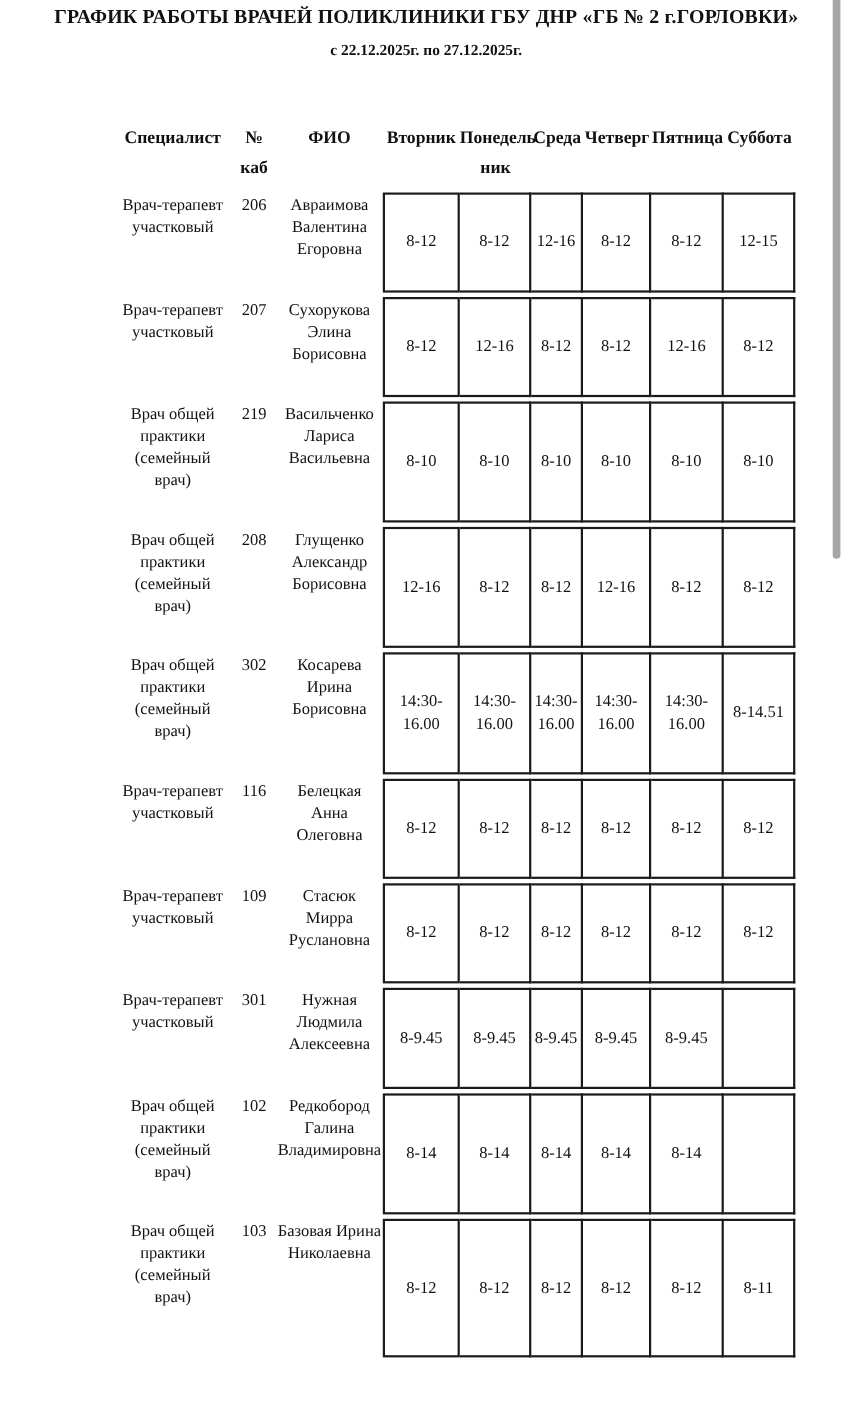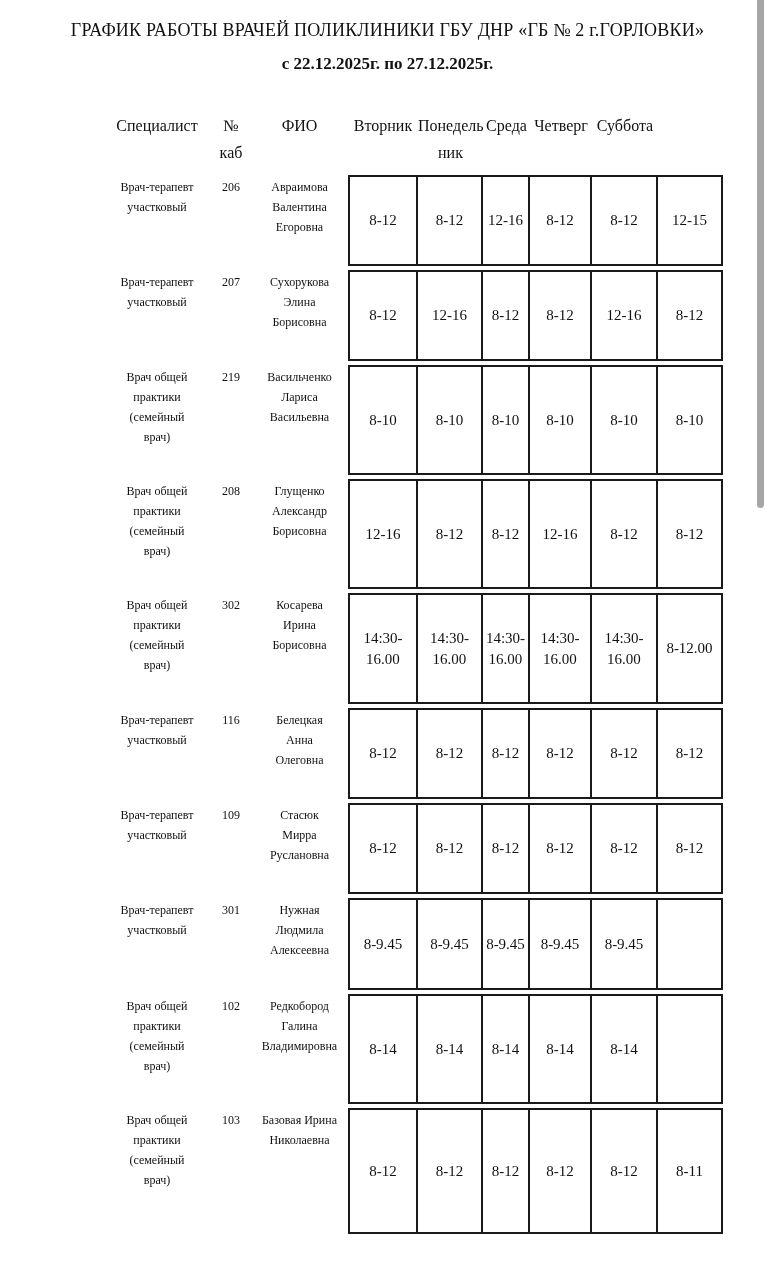--- a/index.html
+++ b/index.html
@@ -7,48 +7,48 @@
     --scrollbar:#a6a6a6;
     --text:#111111;
   }
   html,body{margin:0;padding:0;}
   body{
     width:775px;height:1280px;position:relative;overflow:hidden;
     background:#ffffff;color:var(--text);
     font-family:"Liberation Serif","DejaVu Serif",serif;
   }
   .title{
-    text-align:center;font-weight:normal;font-size:18px;
-    margin:20px 30px 0 30px;letter-spacing:.2px;
+    text-align:center;font-weight:bold;font-size:18px;
+    margin:5px 30px 0 30px;letter-spacing:.2px;
   }
   .subtitle{
-    text-align:center;font-weight:bold;font-size:17px;margin-top:13px;
+    text-align:center;font-weight:bold;font-size:14px;margin-top:13px;
   }
   .doc-table{position:absolute;left:103px;top:112px;}
   .grid-row{
     display:grid;
     grid-template-columns:108px 40px 97px 70px 65px 47px 62px 66px 65px;
   }
-  .hdr{height:63px;font-weight:normal;font-size:16px;line-height:27px;}
+  .hdr{height:63px;font-weight:bold;font-size:16px;line-height:27px;}
   .hcell{
     text-align:center;white-space:pre-line;overflow:visible;
   }
   .trow + .trow{margin-top:4px;}
   .trow:nth-of-type(1){height:91px;}
   .trow:nth-of-type(2){height:91px;}
   .trow:nth-of-type(3){height:110px;}
   .trow:nth-of-type(4){height:110px;}
   .trow:nth-of-type(5){height:111px;}
   .trow:nth-of-type(6){height:91px;}
   .trow:nth-of-type(7){height:91px;}
   .trow:nth-of-type(8){height:92px;}
   .trow:nth-of-type(9){height:110px;}
   .trow:nth-of-type(10){height:126px;}
   .lcell{
-    text-align:center;white-space:pre-line;font-size:12px;line-height:20px;
+    text-align:center;white-space:pre-line;font-size:15px;line-height:20px;
     padding-top:2px;
   }
   .dc{
     border:2px solid var(--border);
     display:flex;align-items:center;justify-content:center;
     text-align:center;white-space:pre-line;
     font-size:15px;line-height:21px;
     box-sizing:border-box;
   }
   .dc + .dc{border-left:none;}
@@ -67,20 +67,21 @@
   <div class="grid-row hdr">
     <div class="hcell">Специалист</div>
     <div class="hcell">№
 каб</div>
     <div class="hcell">ФИО</div>
     <div class="hcell">Вторник</div>
     <div class="hcell">Понедель
 ник</div>
     <div class="hcell">Среда</div>
     <div class="hcell">Четверг</div>
+    <div class="hcell">Пятница</div>
     <div class="hcell">Суббота</div>
   </div>
   <div id="rows">
   <div class="grid-row trow">
     <div class="lcell">Врач-терапевт
 участковый</div>
     <div class="lcell">206</div>
     <div class="lcell">Авраимова
 Валентина
 Егоровна</div>
@@ -153,21 +154,21 @@
     <div class="dc">14:30-
 16.00</div>
     <div class="dc">14:30-
 16.00</div>
     <div class="dc">14:30-
 16.00</div>
     <div class="dc">14:30-
 16.00</div>
     <div class="dc">14:30-
 16.00</div>
-    <div class="dc">8-12.00</div>
+    <div class="dc">8-14.51</div>
   </div>
 
   <div class="grid-row trow">
     <div class="lcell">Врач-терапевт
 участковый</div>
     <div class="lcell">116</div>
     <div class="lcell">Белецкая
 Анна
 Олеговна</div>
     <div class="dc">8-12</div>

